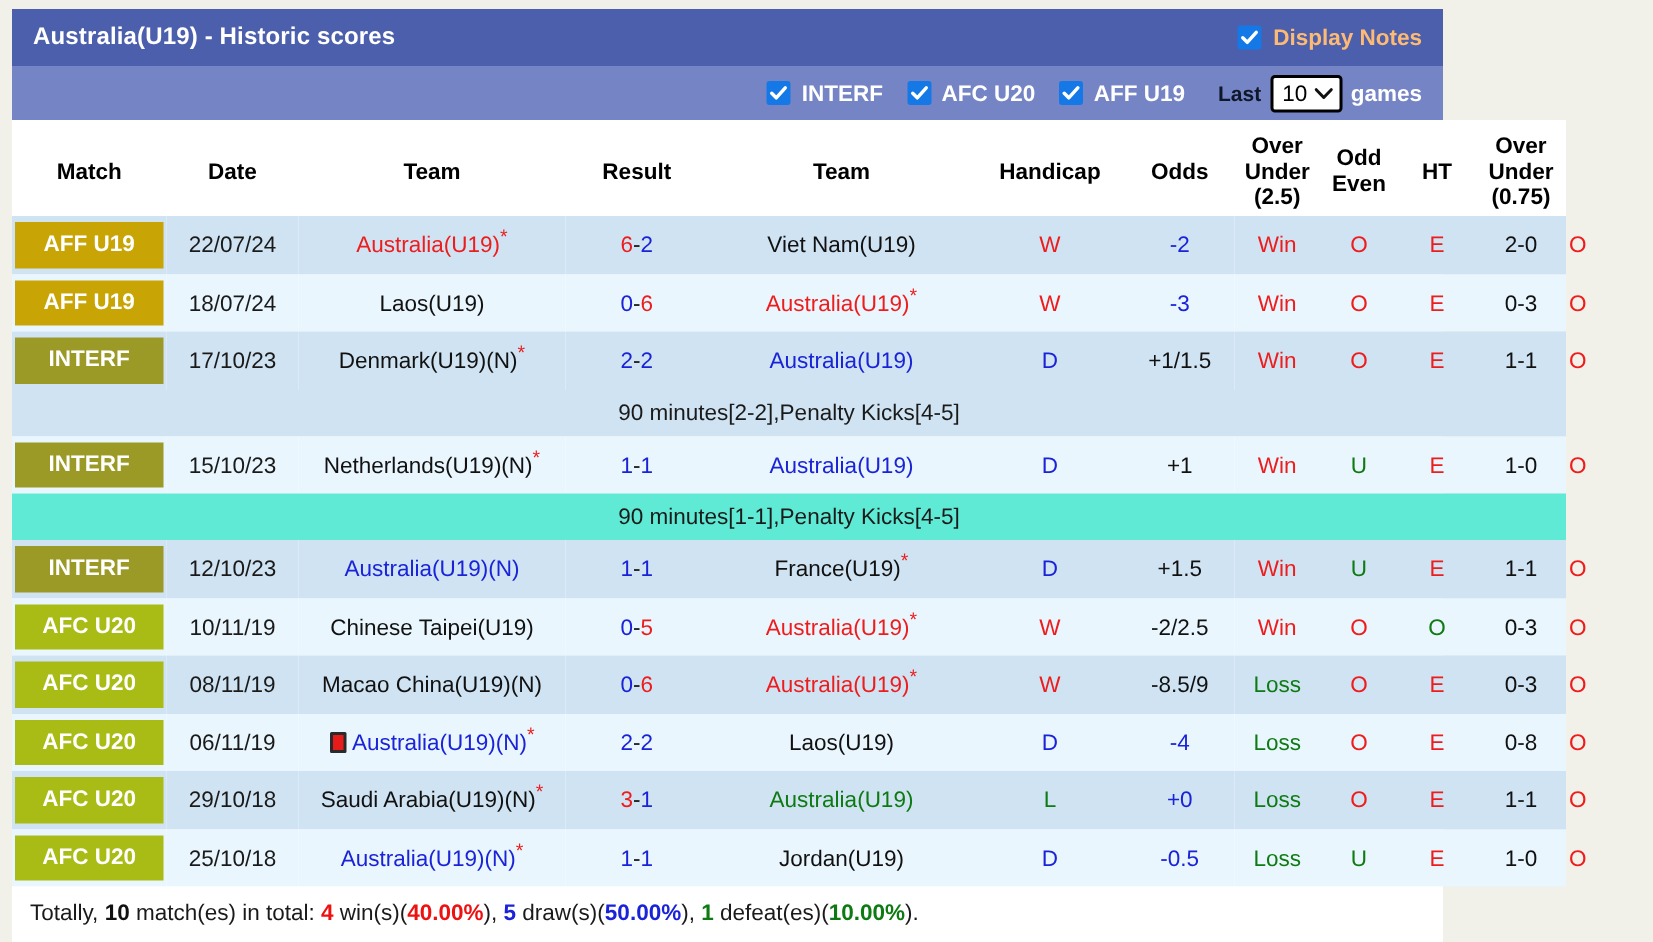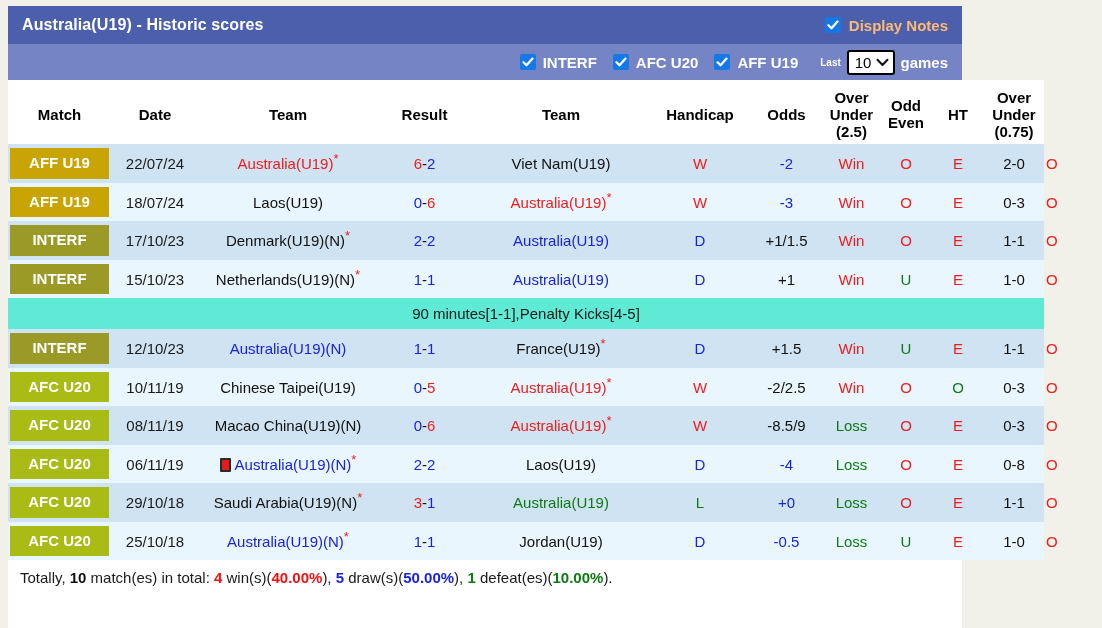--- a/index.html
+++ b/index.html
@@ -62,21 +62,21 @@
     white-space: nowrap;
   }
   .hdr-label {
     color: #fdba74;
     font-size: 15px;
     font-weight: bold;
     margin-left: 8px;
     white-space: nowrap;
   }
   .last-label {
-    color:#ffffff; font-size:10px; font-weight:bold;
+    color:#0f172a; font-size:14px; font-weight:bold;
     margin: 0 6px 0 6px; white-space:nowrap;
   }
   .games-label {
     color:#ffffff; font-size:15px; font-weight:bold;
     margin-left: 5px; white-space:nowrap;
   }
   .sel {
     background:#ffffff;
     border: 2px solid #000;
     border-radius: 3px;
@@ -301,20 +301,23 @@
           <td><span class="blue">2</span><span class="black">-</span><span class="blue">2</span></td>
           <td><span class="blue">Australia(U19)</span></td>
           <td><span class="blue">D</span></td>
           <td><span class="black">+1/1.5</span></td>
           <td><span class="red">Win</span></td>
           <td><span class="red">O</span></td>
           <td><span class="red">E</span></td>
           <td><span class="black">1-1</span></td>
           <td><span class="red">O</span></td>
         </tr>
+        <tr class="note-alt">
+          <td colspan="11" class="note-text">90 minutes[2-2],Penalty Kicks[4-5]</td>
+        </tr>
         <tr class="r-norm">
           <td class="badge-cell">
             <span class="badge interf">INTERF</span>
           </td>
           <td><span>15/10/23</span></td>
           <td><span class="black">Netherlands(U19)(N)</span><span class="star">*</span></td>
           <td><span class="blue">1</span><span class="black">-</span><span class="blue">1</span></td>
           <td><span class="blue">Australia(U19)</span></td>
           <td><span class="blue">D</span></td>
           <td><span class="black">+1</span></td>

